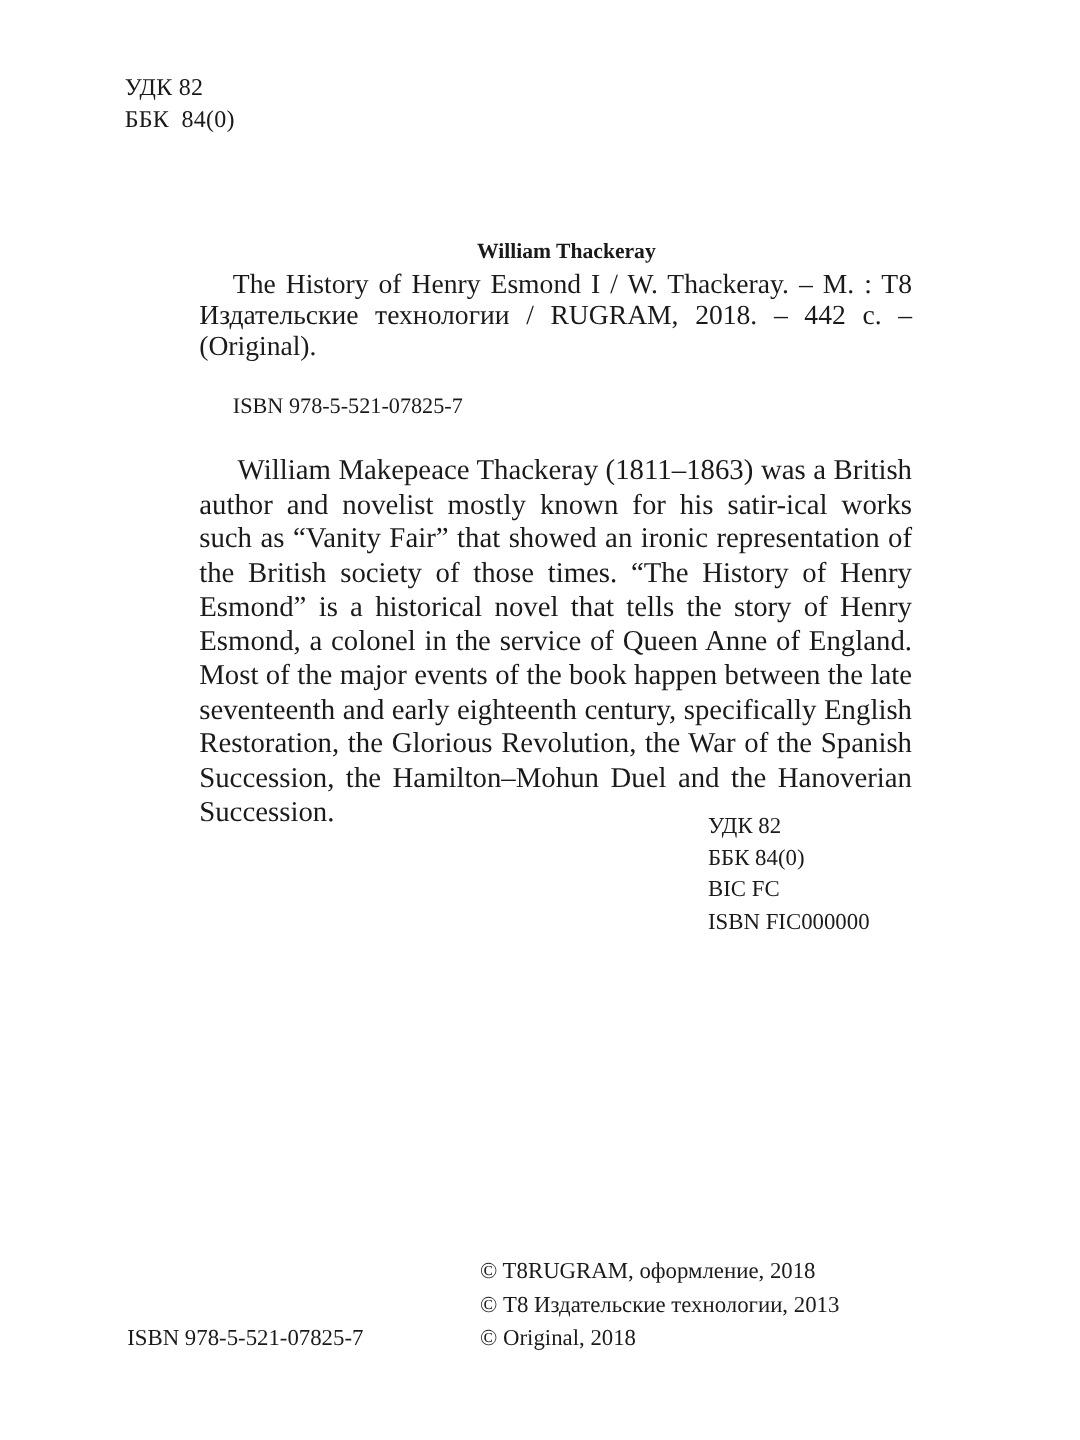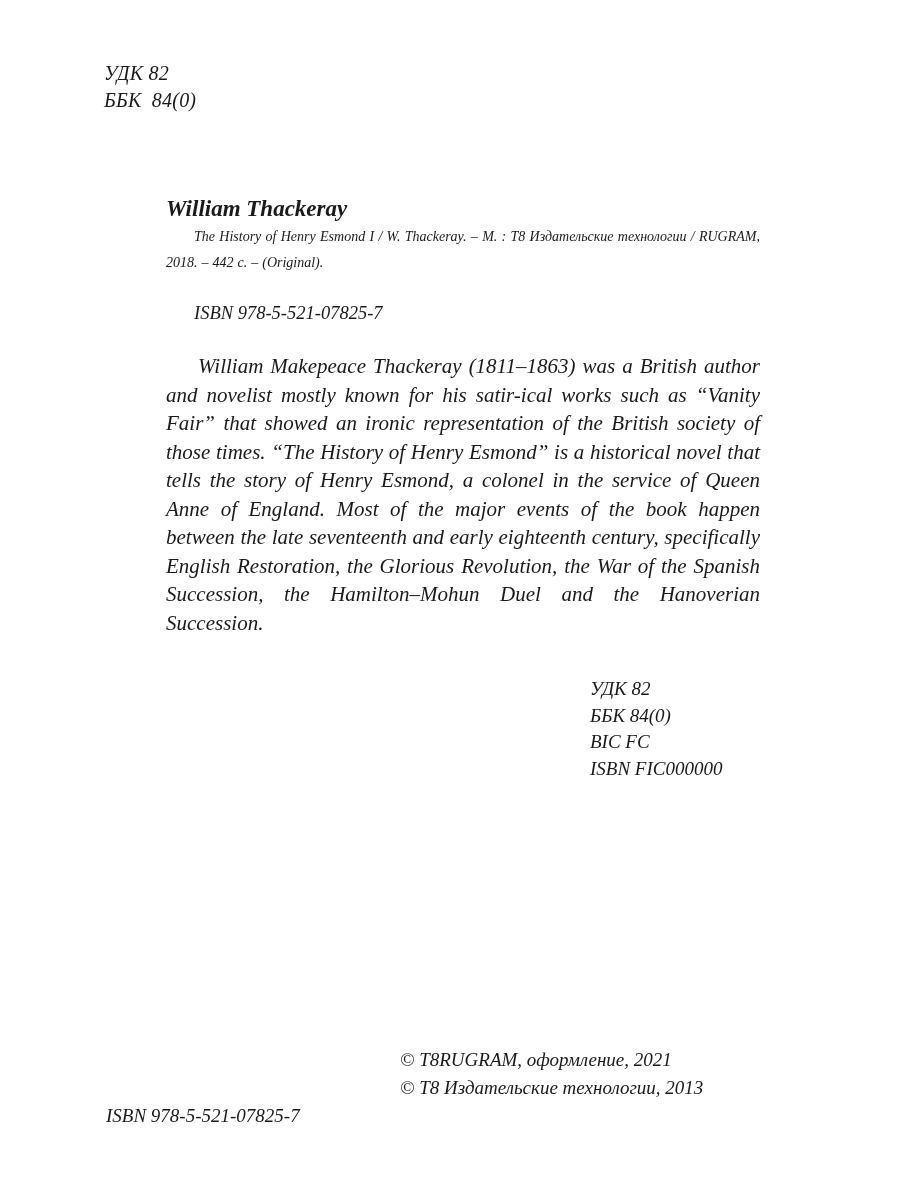--- a/index.html
+++ b/index.html
@@ -13,21 +13,20 @@
     font-family: "Liberation Serif", serif;
     color: #1a1a1a;
     position: relative;
     overflow: hidden;
   }
   .page {
     position: relative;
     width: 900px;
     height: 892px;
     box-sizing: border-box;
-    font-style: italic;
   }
 
   
   .udk-block {
     position: absolute;
     left: 104px;
     top: 60px;
     font-size: 20px;
     line-height: 27px;
     letter-spacing: 0.2px;
@@ -38,40 +37,41 @@
 
   
   .content {
     position: absolute;
     left: 166px;
     top: 196px;
     width: 594px;
   }
   .author-name {
     font-weight: bold;
-    font-size: 23px;
+    font-size: 18px;
     line-height: 26px;
-    margin: 0 0 2px 0;
+    margin: 0 0 2px 18px;
+    text-align: center;
   }
   .biblio {
-    font-size: 14px;
+    font-size: 23px;
     line-height: 26px;
     text-align: justify;
     text-indent: 28px;
     margin: 0;
     word-spacing: 0.5px;
   }
   .isbn-line {
     font-size: 18.5px;
     line-height: 26px;
     margin: 24px 0 0 0;
     text-indent: 28px;
   }
   .annotation {
-    font-size: 21px;
+    font-size: 24px;
     line-height: 28.5px;
     text-align: justify;
     text-indent: 32px;
     margin: 26px 0 0 0;
     hyphens: manual;
   }
 
   
   .codes-right {
     position: absolute;
@@ -122,19 +122,20 @@
   </div>
 
   <div class="codes-right">
     <div>УДК 82</div>
     <div>ББК 84(0)</div>
     <div>BIC FC</div>
     <div>ISBN FIC000000</div>
   </div>
 
   <div class="copyright">
-    <div>© T8RUGRAM, оформление, 2021</div>
+    <div>© T8RUGRAM, оформление, 2018</div>
     <div>© Т8 Издательские технологии, 2013</div>
+    <div>© Original, 2018</div>
   </div>
 
   <div class="isbn-footer">ISBN 978-5-521-07825-7</div>
 
 </div>
 
 </body></html>

